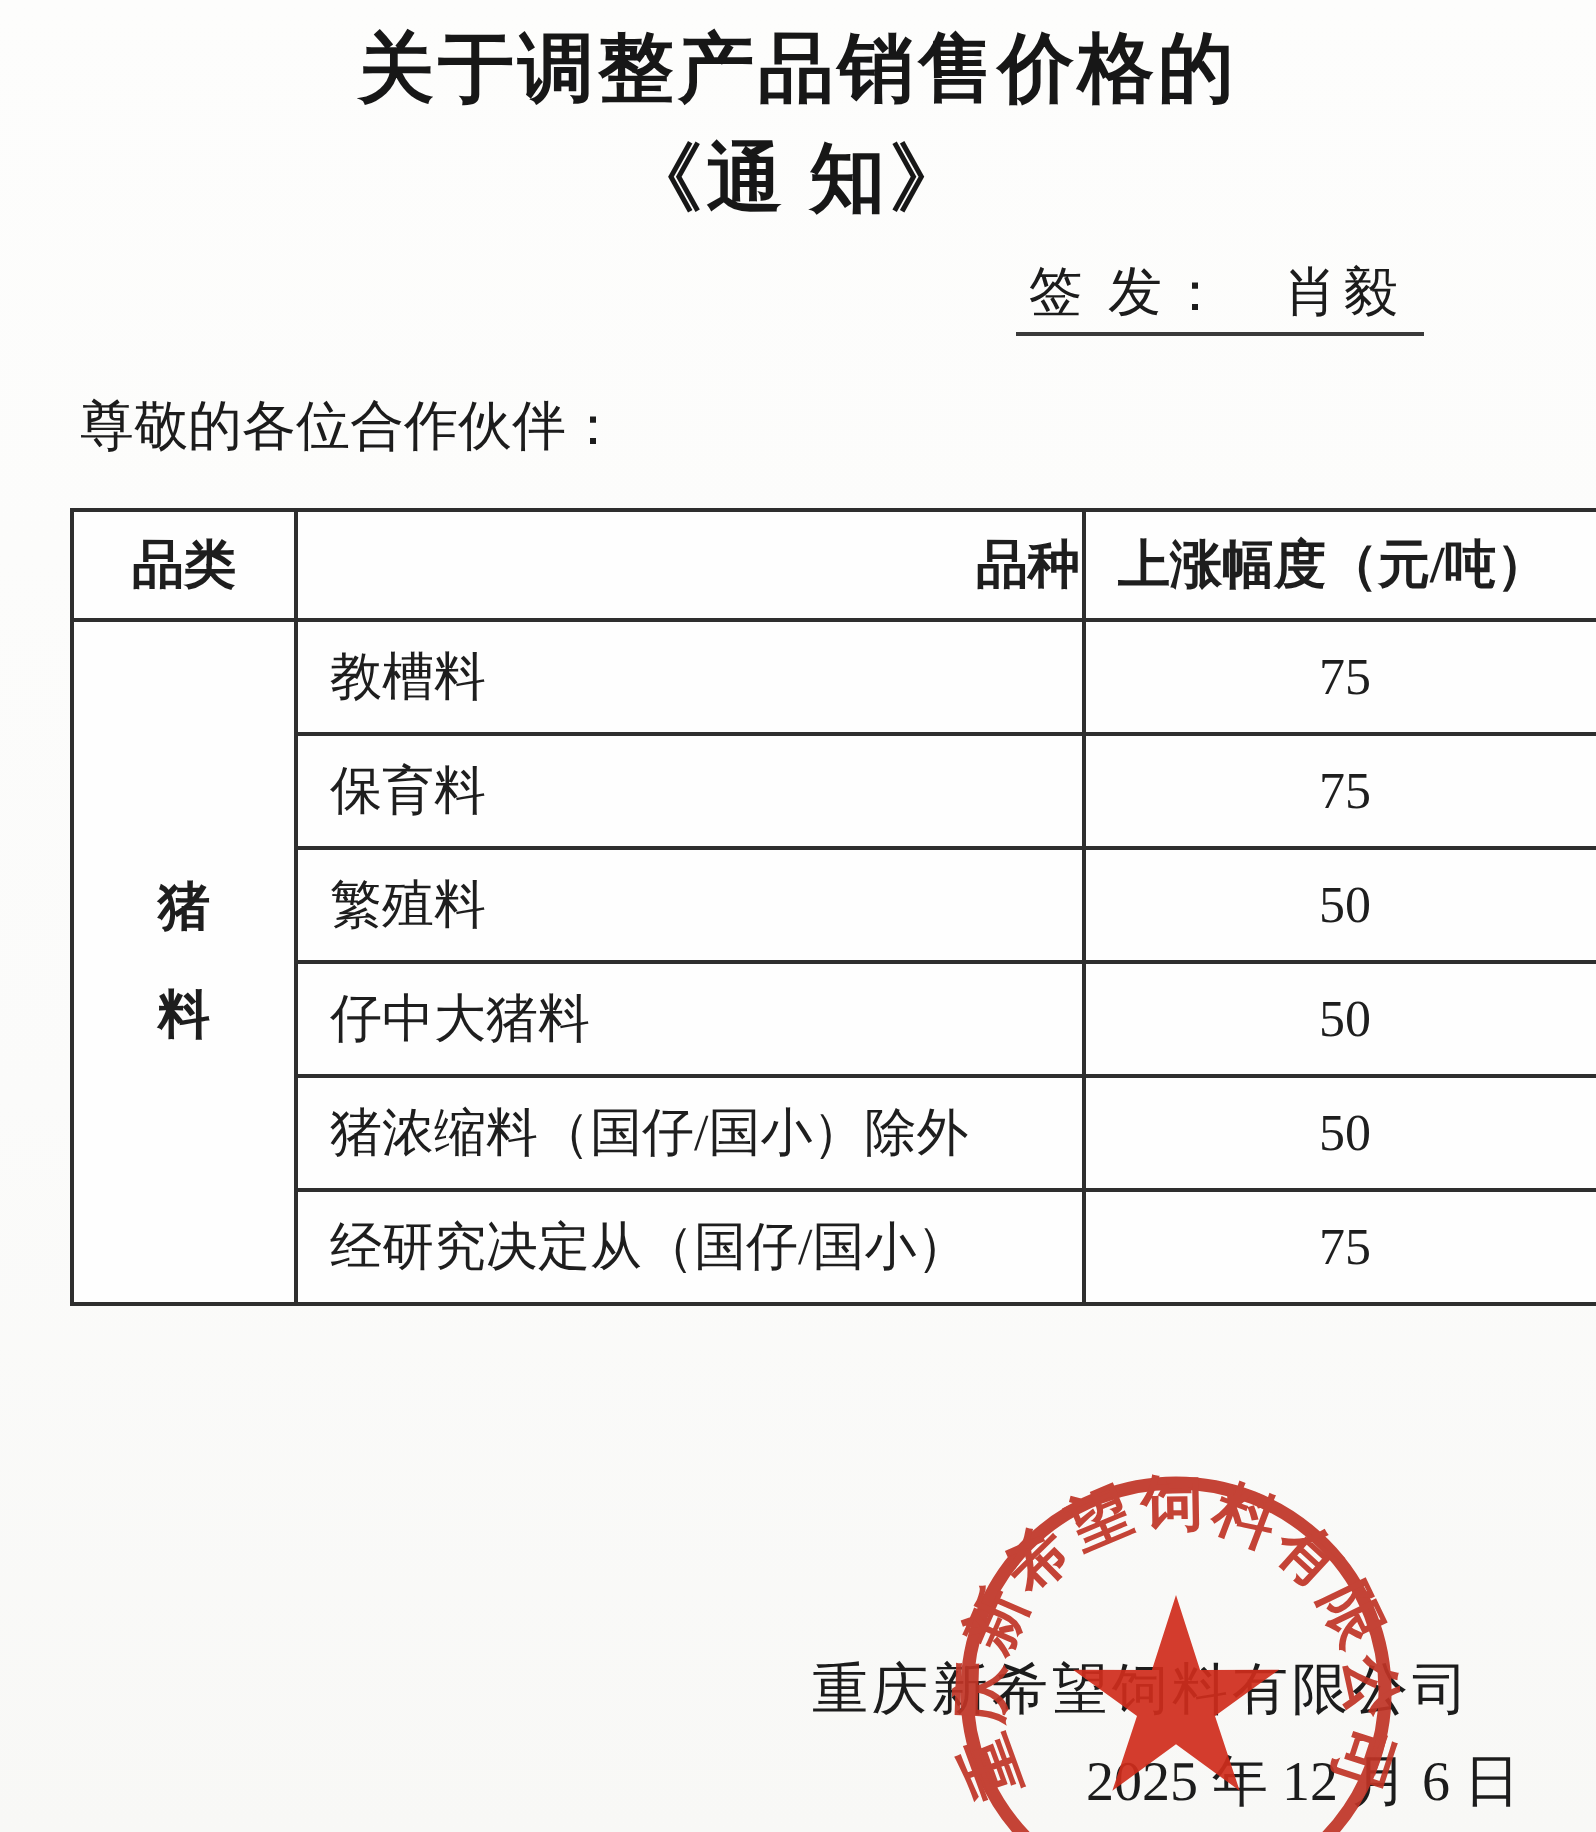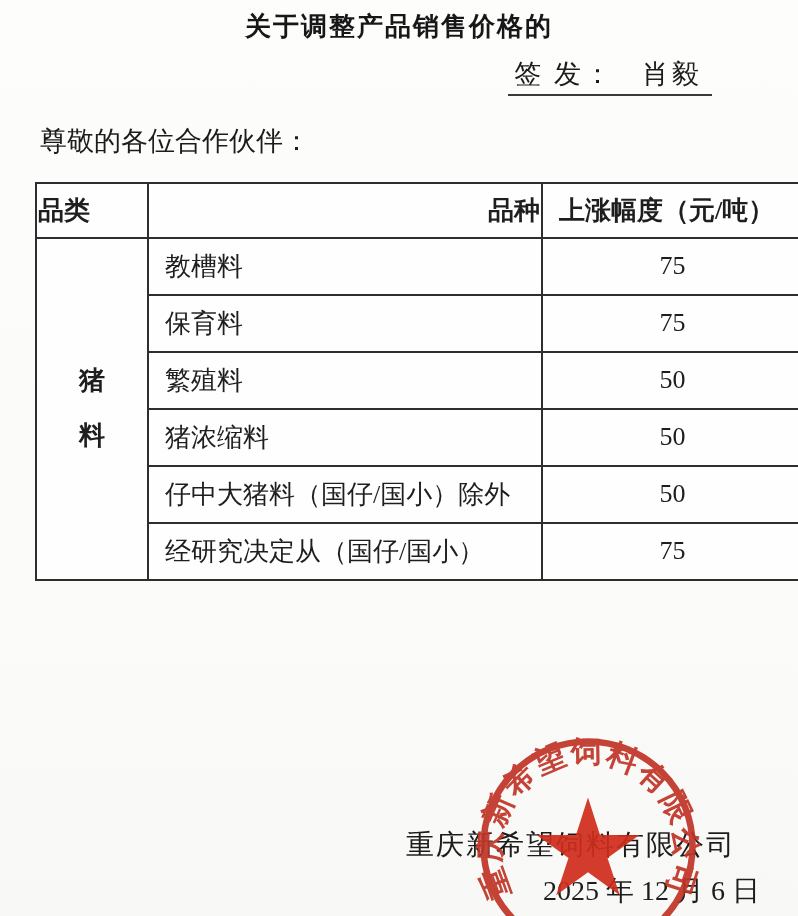--- a/index.html
+++ b/index.html
@@ -10,21 +10,21 @@
     margin: 0 auto;
     background: linear-gradient(180deg, #fdfdfc 0%, #fbfbfa 60%, #f8f8f6 100%);
     overflow: hidden;
     font-family: "Liberation Serif", "DejaVu Serif", serif;
     color: #1c1c1c;
   }
   .title {
     margin: 0;
     padding-top: 8px;
     text-align: center;
-    font-size: 26px;
+    font-size: 38px;
     font-weight: 700;
     letter-spacing: 2px;
     line-height: 1.45;
     color: #171717;
   }
   .sign-row {
     text-align: right;
     padding-right: 86px;
     margin-top: 10px;
     font-size: 27px;
@@ -55,21 +55,21 @@
     table-layout: fixed;
     font-size: 26px;
     color: #1e1e1e;
   }
   .price-table th, .price-table td {
     border: 2px solid #2e2e2e;
     background: #fefefe;
   }
   .price-table th { font-weight: 700; height: 51px; }
   .price-table td { height: 53px; }
-  .col-cat { width: 108px; text-align: left; }
+  .col-cat { width: 108px; text-align: center; }
   .col-var { width: 375px; text-align: right; padding-left: 16px; }
   .col-inc { width: 242px; text-align: left; padding-left: 16px; }
   .cat-cell { text-align: center; vertical-align: middle; font-weight: bold; }
   .cat-inner {
     display: inline-block;
     width: 1.1em;
     word-break: break-all;
     line-height: 2.1;
     text-align: center;
   }
@@ -106,20 +106,21 @@
     fill: #c03426;
   }
 </style>
 </head>
 <body>
 
 <div class="page">
 
   <h1 class="title">
     <span>关于调整产品销售价格的</span><br>
+    <span>《通 知》</span>
   </h1>
 
   <div class="sign-row">
     <span class="sign-underline">
       <span>签 发：</span><span class="signer-name">肖毅</span>
     </span>
   </div>
 
   <p class="salutation">尊敬的各位合作伙伴：</p>
 
@@ -142,25 +143,25 @@
       </tr>
       <tr>
         <td class="var-cell">保育料</td>
         <td class="inc-cell">75</td>
       </tr>
       <tr>
         <td class="var-cell">繁殖料</td>
         <td class="inc-cell">50</td>
       </tr>
       <tr>
-        <td class="var-cell">猪浓缩料</td>
+        <td class="var-cell">仔中大猪料</td>
         <td class="inc-cell">50</td>
       </tr>
       <tr>
-        <td class="var-cell">仔中大猪料（国仔/国小）除外</td>
+        <td class="var-cell">猪浓缩料（国仔/国小）除外</td>
         <td class="inc-cell">50</td>
       </tr>
       <tr>
         <td class="var-cell">经研究决定从（国仔/国小）</td>
         <td class="inc-cell">75</td>
       </tr>
     </tbody>
   </table>
 
   <div class="footer-company">重庆新希望饲料有限公司</div>

